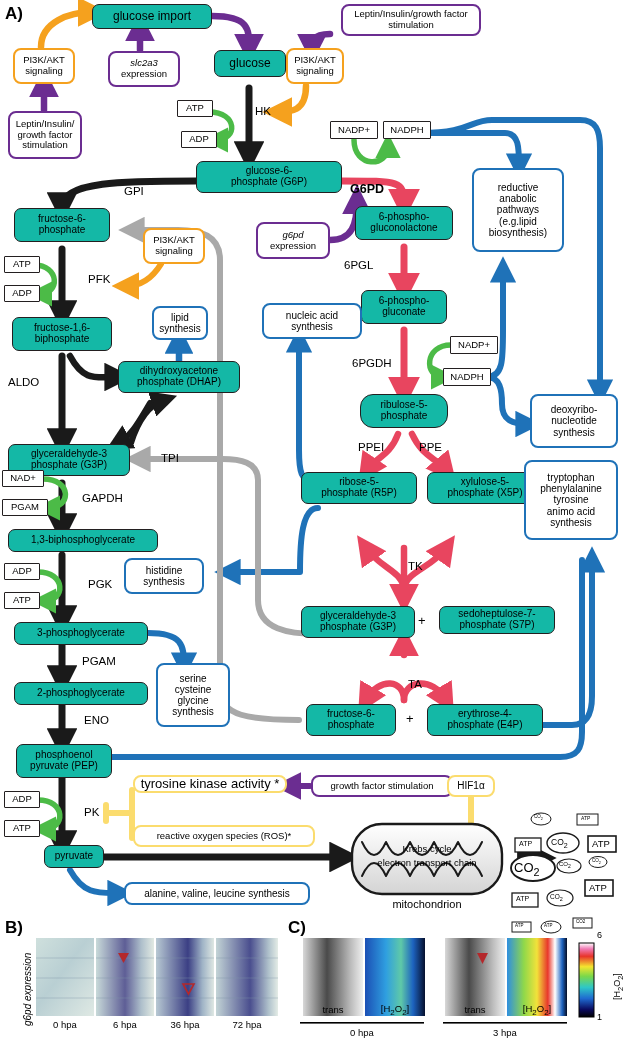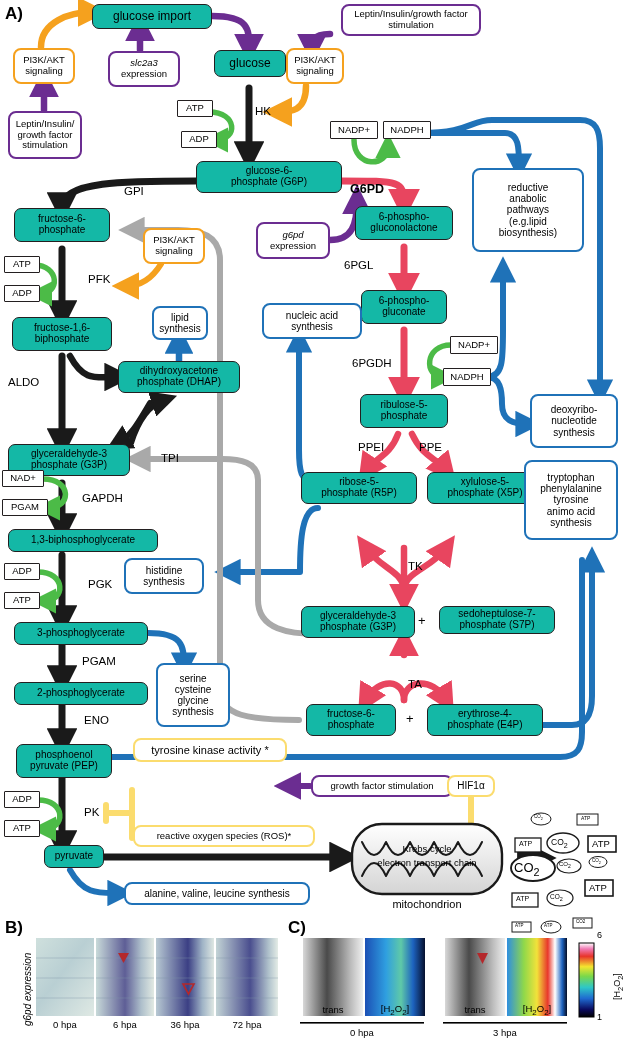--- a/index.html
+++ b/index.html
@@ -232,21 +232,21 @@
   <div class="nd sm" style="left:14px;top:622px;width:134px;height:23px;">3-phosphoglycerate</div>
   <div class="nd sm" style="left:14px;top:682px;width:134px;height:23px;">2-phosphoglycerate</div>
   <div class="nd sm" style="left:16px;top:744px;width:96px;height:34px;white-space:pre-line;">phosphoenol
 pyruvate (PEP)</div>
   <div class="nd sm" style="left:44px;top:845px;width:60px;height:23px;">pyruvate</div>
 
   <div class="nd sm" style="left:355px;top:206px;width:98px;height:34px;white-space:pre-line;">6-phospho-
 gluconolactone</div>
   <div class="nd sm" style="left:361px;top:290px;width:86px;height:34px;white-space:pre-line;">6-phospho-
 gluconate</div>
-  <div class="nd sm" style="left:360px;top:394px;width:88px;height:34px;white-space:pre-line;">ribulose-5-
+  <div class="nd sm" style="left:360px;top:394px;width:88px;height:34px;white-space:pre-line;border-radius:13px;">ribulose-5-
 phosphate</div>
   <div class="nd sm" style="left:301px;top:472px;width:116px;height:32px;white-space:pre-line;">ribose-5-
 phosphate (R5P)</div>
   <div class="nd sm" style="left:427px;top:472px;width:116px;height:32px;white-space:pre-line;">xylulose-5-
 phosphate (X5P)</div>
   <div class="nd sm" style="left:301px;top:606px;width:114px;height:32px;white-space:pre-line;">glyceraldehyde-3
 phosphate (G3P)</div>
   <div class="nd sm" style="left:439px;top:606px;width:116px;height:28px;white-space:pre-line;">sedoheptulose-7-
 phosphate (S7P)</div>
   <div class="nd sm" style="left:306px;top:704px;width:90px;height:32px;white-space:pre-line;">fructose-6-
@@ -304,29 +304,29 @@
 signaling</div>
   <div class="bx purple" style="left:341px;top:4px;width:140px;height:32px;white-space:pre-line;font-size:9.5px;">Leptin/Insulin/growth factor
 stimulation</div>
   <div class="bx orange" style="left:143px;top:228px;width:62px;height:36px;white-space:pre-line;font-size:9.5px;">PI3K/AKT
 signaling</div>
   <div class="bx purple" style="left:256px;top:222px;width:74px;height:37px;font-size:9.5px;flex-direction:column;">
     <span class="ital">g6pd</span>
     <span>expression</span>
   </div>
   <div class="bx purple" style="left:311px;top:775px;width:142px;height:22px;font-size:9.5px;">growth factor stimulation</div>
-  <div class="bx yellow" style="left:133px;top:738px;width:154px;height:24px;font-size:11px;">tyrosine kinase activity *</div>
+  <div class="bx yellow" style="left:133px;top:775px;width:154px;height:18px;font-size:13px;">tyrosine kinase activity *</div>
   <div class="bx yellow" style="left:133px;top:825px;width:182px;height:22px;font-size:9.5px;">reactive oxygen species (ROS)*</div>
   <div class="bx yellow" style="left:447px;top:775px;width:48px;height:22px;font-size:10px;">HIF1α</div>
 
   <div class="bx blue" style="left:152px;top:306px;width:56px;height:34px;white-space:pre-line;">lipid
 synthesis</div>
   <div class="bx blue" style="left:262px;top:303px;width:100px;height:36px;white-space:pre-line;">nucleic acid
 synthesis</div>
-  <div class="bx blue" style="left:472px;top:168px;width:112px;height:84px;white-space:pre-line;">reductive
+  <div class="bx blue" style="left:472px;top:168px;width:92px;height:84px;white-space:pre-line;">reductive
 anabolic
 pathways
 (e.g.lipid
 biosynthesis)</div>
   <div class="bx blue" style="left:530px;top:394px;width:88px;height:54px;white-space:pre-line;">deoxyribo-
 nucleotide
 synthesis</div>
   <div class="bx blue" style="left:524px;top:460px;width:94px;height:80px;white-space:pre-line;">tryptophan
 phenylalanine
 tyrosine

